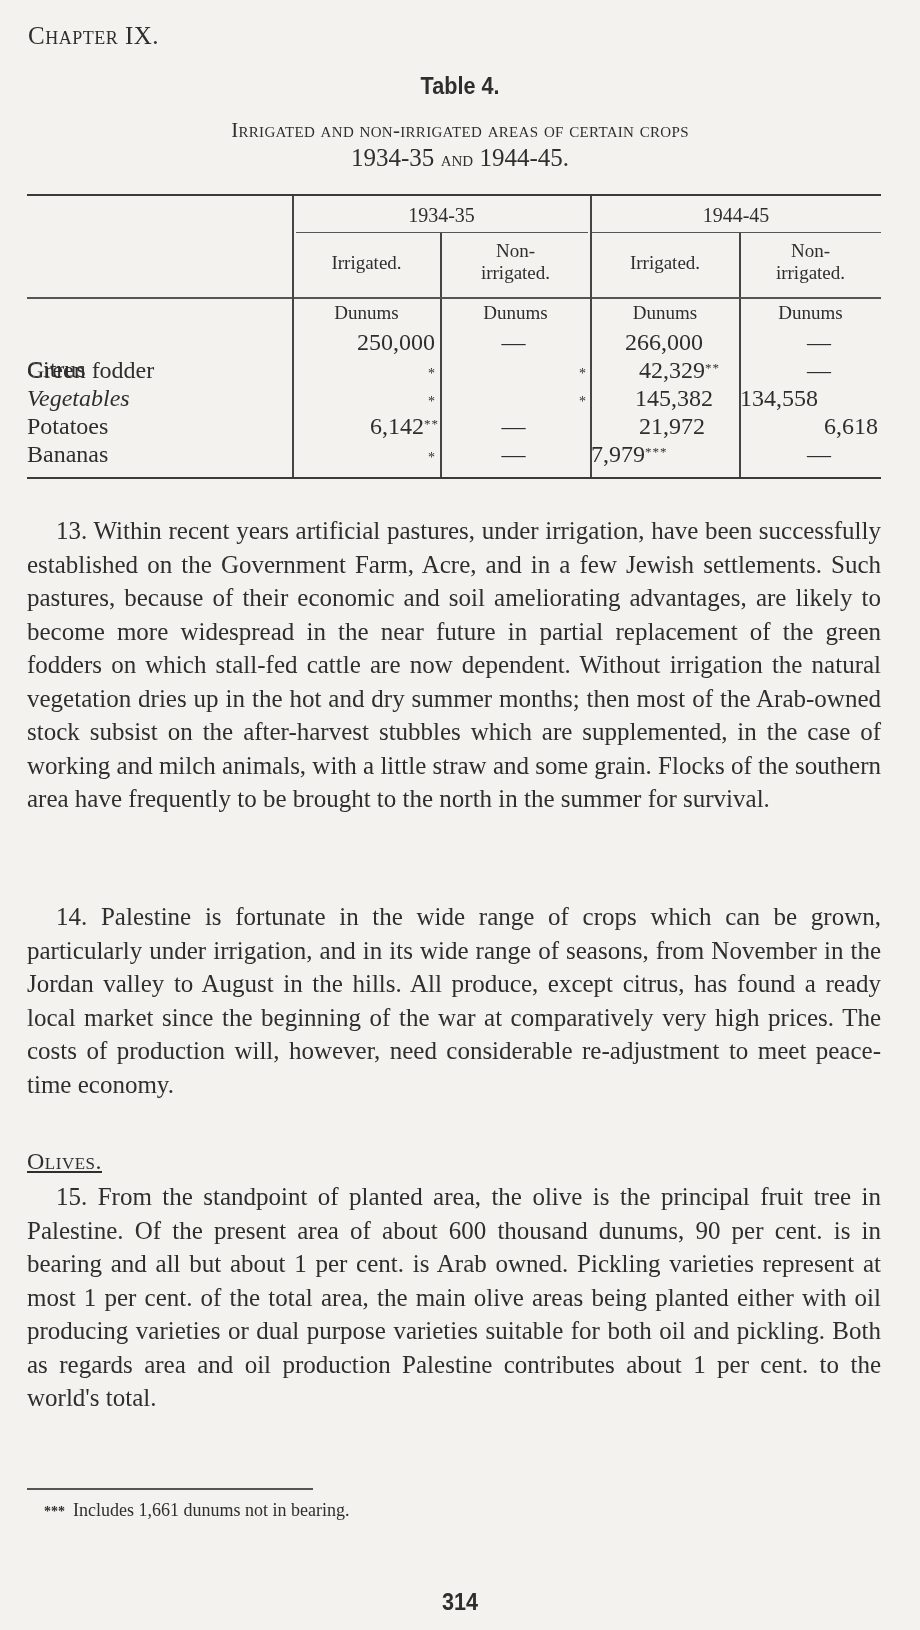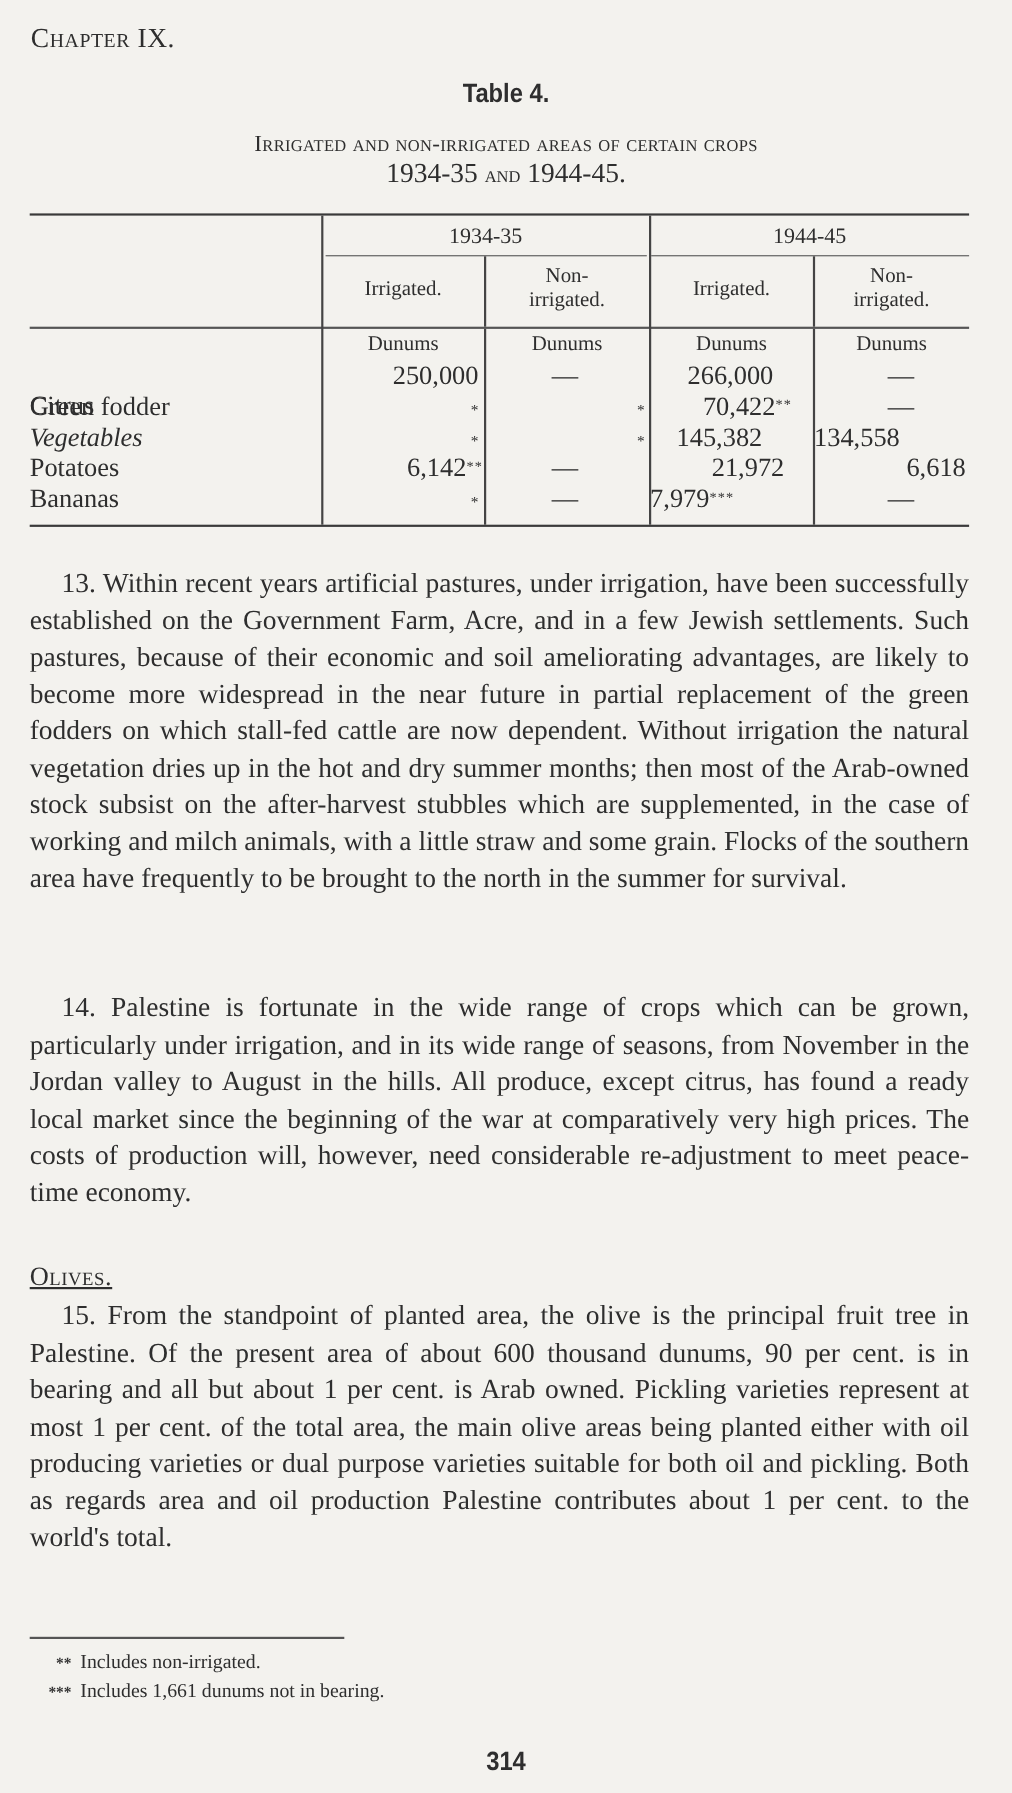--- a/index.html
+++ b/index.html
@@ -115,35 +115,35 @@
         <div class="abs label" style="top: 328px; margin-top: 27px;">Citrus</div>
         <div class="abs cell" style="top: 328px; left: 293px; width: 142px; text-align: right;"><span>250,000</span></div>
         <div class="abs cell" style="top: 328px; left: 441px; width: 145px; text-align: center; padding-left: 0px;"><span>—</span></div>
         <div class="abs cell" style="top: 328px; left: 591px; width: 109px; text-align: left; padding-left: 34px;"><span>266,000</span></div>
         <div class="abs cell" style="top: 328px; left: 740px; width: 138px; text-align: center; padding-left: 10px;"><span>—</span></div>
       </div>
       <div>
         <div class="abs label" style="top: 356px;">Green fodder</div>
         <div class="abs cell" style="top: 356px; left: 293px; width: 142px; text-align: right; padding-right: 0px;"><span class="star">*</span></div>
         <div class="abs cell" style="top: 356px; left: 441px; width: 145px; text-align: right; padding-right: 0px;"><span class="star">*</span></div>
-        <div class="abs cell" style="top: 356px; left: 591px; width: 95px; text-align: left; padding-left: 48px;"><span>70,422</span><sup>**</sup></div>
+        <div class="abs cell" style="top: 356px; left: 591px; width: 95px; text-align: left; padding-left: 48px;"><span>42,329</span><sup>**</sup></div>
         <div class="abs cell" style="top: 356px; left: 740px; width: 138px; text-align: center; padding-left: 10px;"><span>—</span></div>
       </div>
       <div>
         <div class="abs label" style="top: 384px; font-style: italic;">Vegetables</div>
         <div class="abs cell" style="top: 384px; left: 293px; width: 142px; text-align: right; padding-right: 0px;"><span class="star">*</span></div>
         <div class="abs cell" style="top: 384px; left: 441px; width: 145px; text-align: right; padding-right: 0px;"><span class="star">*</span></div>
-        <div class="abs cell" style="top: 384px; left: 591px; width: 109px; text-align: left; padding-left: 24px;"><span>145,382</span></div>
+        <div class="abs cell" style="top: 384px; left: 591px; width: 109px; text-align: left; padding-left: 44px;"><span>145,382</span></div>
         <div class="abs cell" style="top: 384px; left: 740px; width: 138px; text-align: left;"><span>134,558</span></div>
       </div>
       <div>
         <div class="abs label" style="top: 412px;">Potatoes</div>
         <div class="abs cell" style="top: 412px; left: 293px; width: 146px; text-align: right;"><span>6,142</span><sup>**</sup></div>
         <div class="abs cell" style="top: 412px; left: 441px; width: 145px; text-align: center; padding-left: 0px;"><span>—</span></div>
-        <div class="abs cell" style="top: 412px; left: 591px; width: 95px; text-align: right; padding-left: 27px;"><span>21,972</span></div>
+        <div class="abs cell" style="top: 412px; left: 591px; width: 95px; text-align: left; padding-left: 48px;"><span>21,972</span></div>
         <div class="abs cell" style="top: 412px; left: 740px; width: 138px; text-align: right;"><span>6,618</span></div>
       </div>
       <div>
         <div class="abs label" style="top: 440px;">Bananas</div>
         <div class="abs cell" style="top: 440px; left: 293px; width: 142px; text-align: right; padding-right: 0px;"><span class="star">*</span></div>
         <div class="abs cell" style="top: 440px; left: 441px; width: 145px; text-align: center; padding-left: 0px;"><span>—</span></div>
         <div class="abs cell" style="top: 440px; left: 591px; width: 95px; text-align: left; "><span>7,979</span><sup>***</sup></div>
         <div class="abs cell" style="top: 440px; left: 740px; width: 138px; text-align: center; padding-left: 10px;"><span>—</span></div>
       </div>
     </div>
@@ -159,20 +159,17 @@
 
 <div class="abs heading" style="top:1148px;">Olives.</div>
 
 <div class="abs para" style="top:1180px;">
   <span class="indent"></span><span>15. From the standpoint of planted area, the olive is the principal fruit tree in Palestine. Of the present area of about 600 thousand dunums, 90 per cent. is in bearing and all but about 1 per cent. is Arab owned. Pickling varieties represent at most 1 per cent. of the total area, the main olive areas being planted either with oil producing varieties or dual purpose varieties suitable for both oil and pickling. Both as regards area and oil production Palestine contributes about 1 per cent. to the world's total.</span>
 </div>
 
 <div class="abs rule-thin" style="left:27px; top:1488px; width:286px; height:1.5px;"></div>
 <div class="abs" style="left:27px; top:1498px;">
   <div class="fn">
-    <span class="fn-mark">**</span><span>Includes non-irrigated.</span>
-  </div>
-  <div class="fn">
     <span class="fn-mark">***</span><span>Includes 1,661 dunums not in bearing.</span>
   </div>
 </div>
 
 <div class="abs pagenum">314</div>
 
 </body></html>

